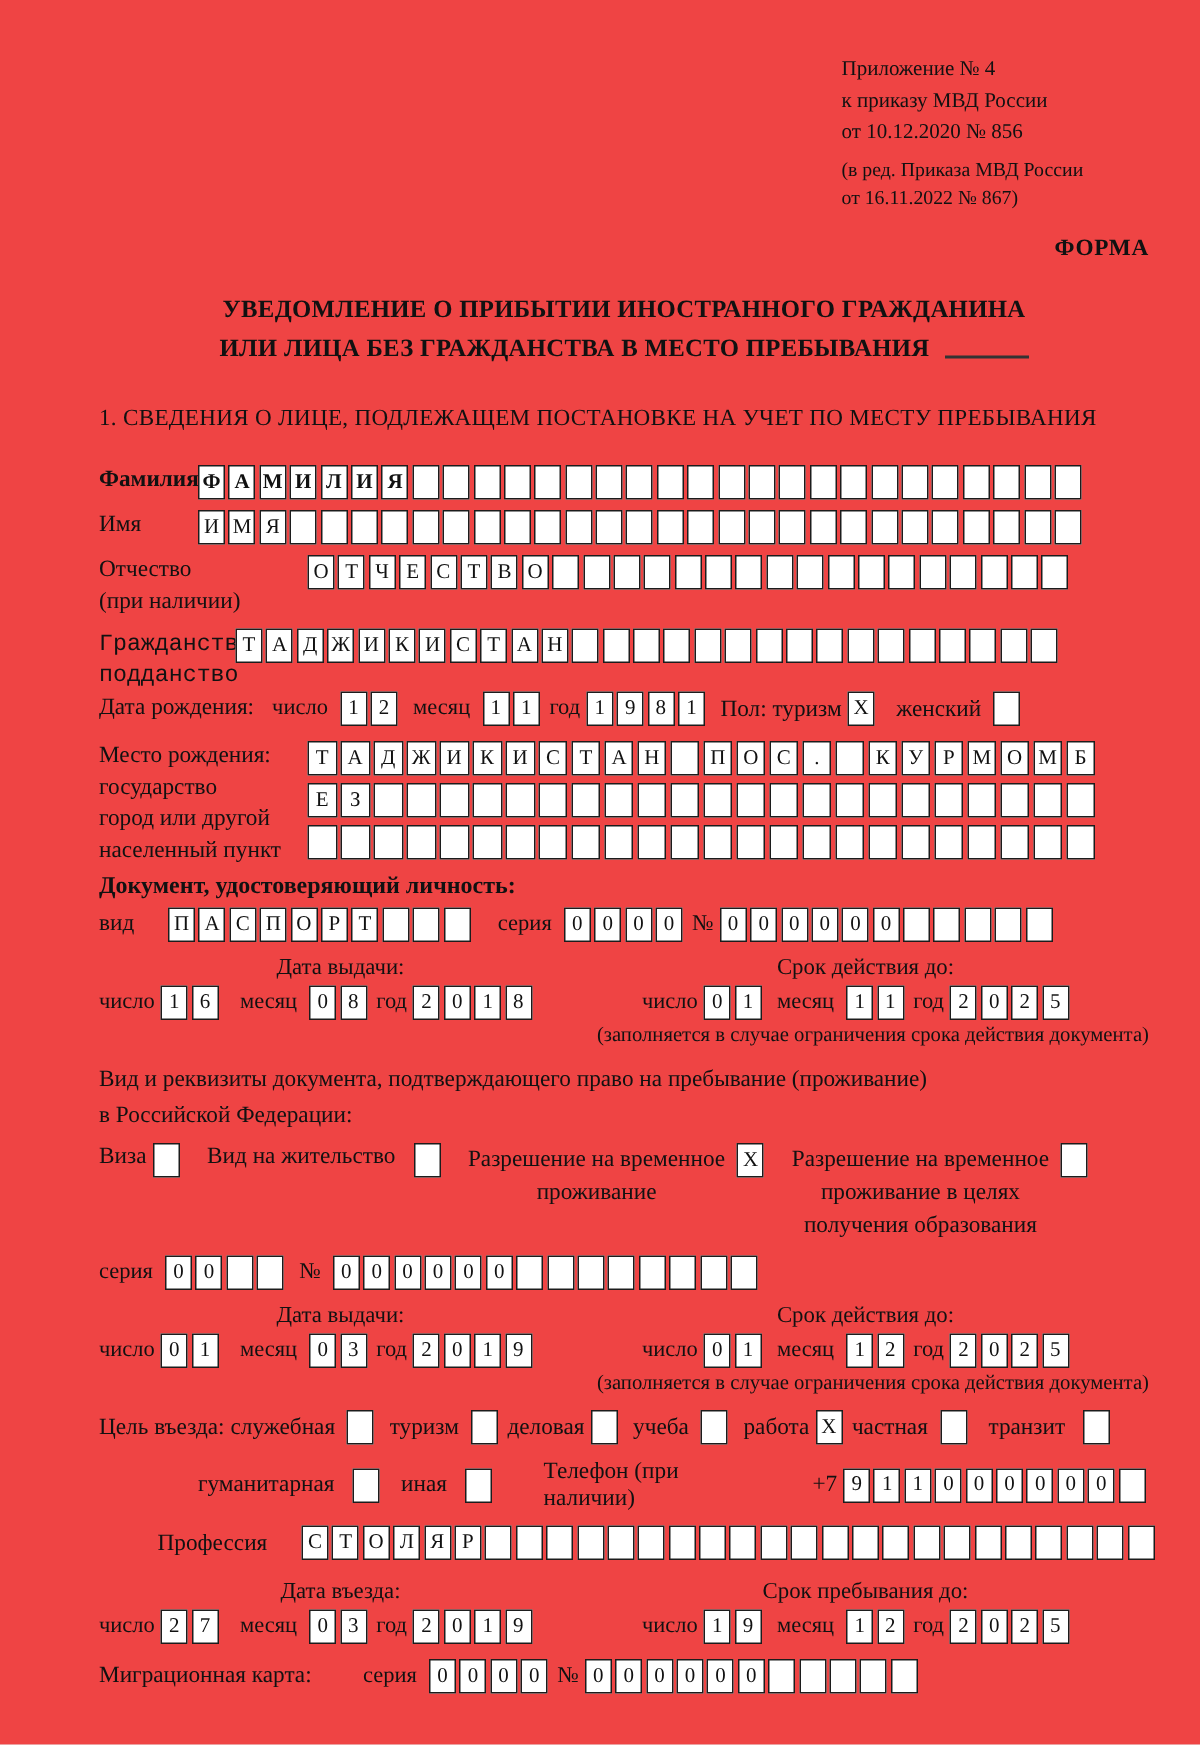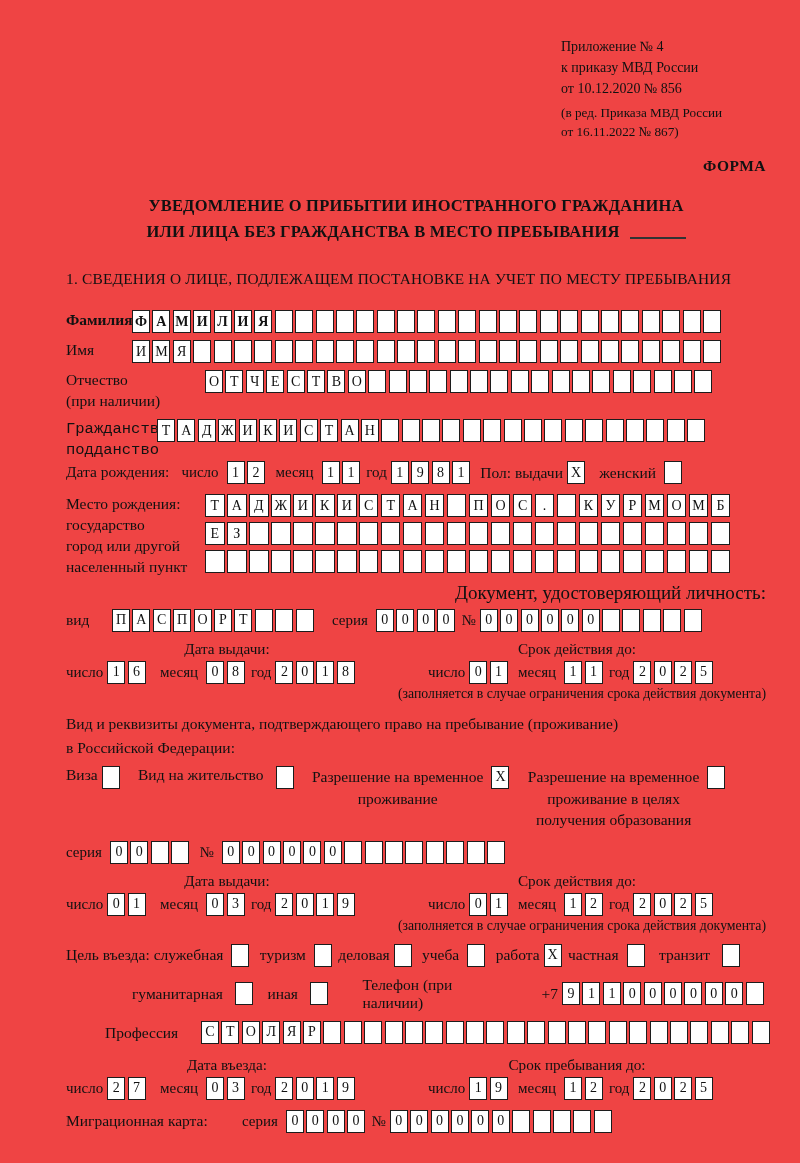--- a/index.html
+++ b/index.html
@@ -28,21 +28,21 @@
   .cell {
     width:16px; height:21px; border:1.7px solid #1c1c1c; margin-right:2.4px;
     display:inline-flex; align-items:center; justify-content:center;
     font-size:14px; font-family:"Liberation Serif", serif; background:#fff;
   }
   .cells.wide .cell { width:17.6px; }
   .gap4 { width:4px; flex:none; } .gap8 { width:8px; flex:none; }
   .gap12 { width:12px; flex:none; } .gap16 { width:16px; flex:none; }
 
   .mini { font-size:15px; }
-  .center-bold { text-align:right; font-weight:normal; margin-top:10px; font-size:19px; }
+  .center-bold { text-align:left; font-weight:bold; margin-top:10px; font-size:16px; }
   .halves { display:flex; margin-top:8px; }
   .half-l { width:46%; } .half-r { width:54%; }
   .half-title { text-align:center; font-size:15.2px; }
   .date-line { display:flex; align-items:center; margin-top:3px; }
   .note { font-size:13.8px; text-align:right; margin-top:2px; }
   .intro { margin-top:10px; line-height:1.55; }
   .chk-group { display:flex; align-items:flex-start; }
   .chk-label-multi { text-align:center; line-height:1.4; }
 </style>
 </head>
@@ -230,21 +230,21 @@
       <span class="gap4"></span>
     <span class="mini">год</span>
       <span class="gap4"></span>
     <span class="cells">
         <span class="cell">1</span>
         <span class="cell">9</span>
         <span class="cell">8</span>
         <span class="cell">1</span>
       </span>
       <span class="gap8"></span>
-    <span>Пол: выдачи</span>
+    <span>Пол: туризм</span>
       <span class="gap4"></span>
     <span class="cells">
         <span class="cell">X</span>
       </span>
       <span class="gap12"></span>
     <span>женский</span>
       <span class="gap8"></span>
     <span class="cells">
         <span class="cell"></span>
       </span>

